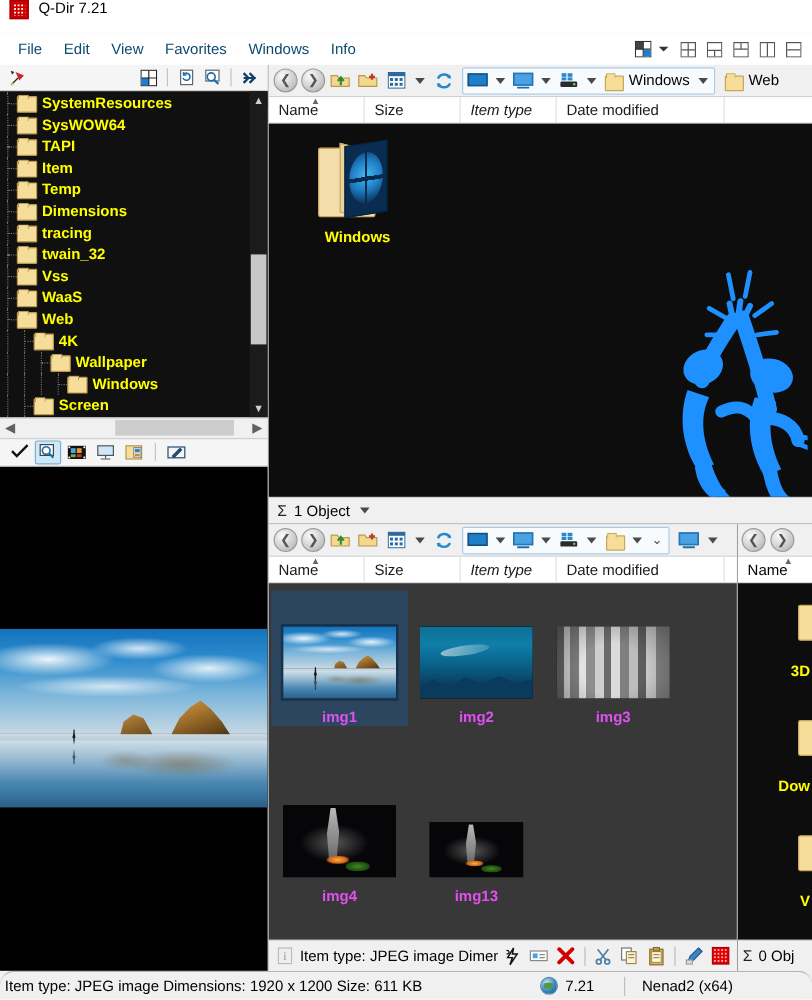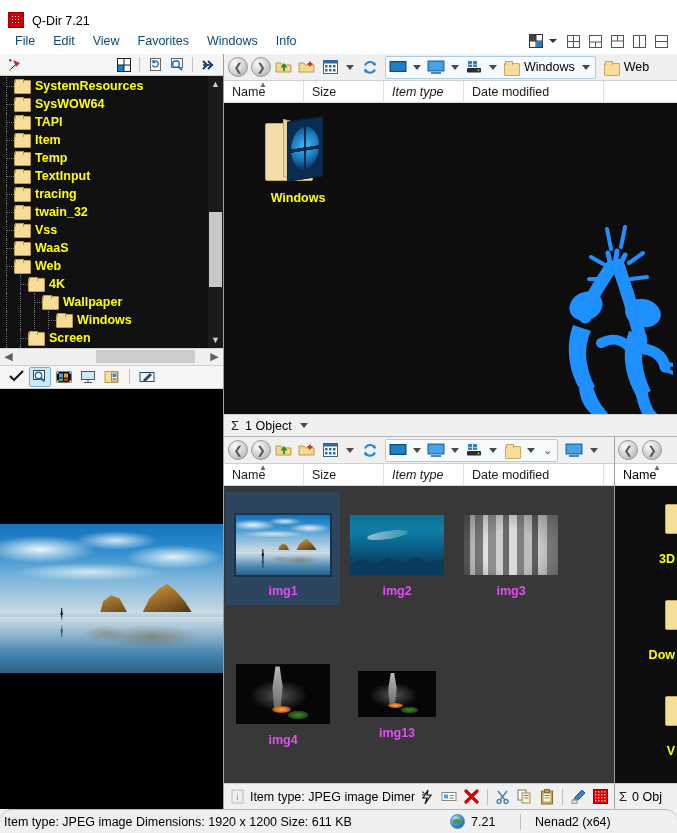--- a/index.html
+++ b/index.html
@@ -18,21 +18,21 @@
     background: #f0f0f0;
     display: flex;
     flex-direction: column;
   }
 
   
   .titlebar {
     height: 28px;
     background: #ffffff;
     display: flex;
-    align-items: flex-end;
+    align-items: flex-start;
     padding-left: 8px;
     flex: 0 0 28px;
   }
   .app-icon {
     width: 16px; height: 16px;
     background: #cc0000;
     border: 1px solid #a00000;
     position: relative;
     margin-right: 8px;
   }
@@ -535,21 +535,21 @@
     position: relative;
     overflow: hidden;
     padding: 6px 0 0 2px;
     display: flex;
     flex-wrap: wrap;
     align-content: flex-start;
   }
   .thumb-cell {
     width: 114px; height: 113px;
     display: flex; flex-direction: column;
-    align-items: center; justify-content: center;
+    align-items: center; justify-content: flex-end;
     padding-top: 16px;
   }
   .thumb-cell.sel { background: #2b465e; }
   .thumb-box {
     width: 94px; height: 60px;
     position: relative; overflow: hidden;
     background: #000;
   }
   .thumb-box.sel-b { outline: 2px solid #16324c; }
   .thumb-box.small { width: 78px; height: 46px; }
@@ -795,21 +795,21 @@
               <span>Item</span>
             </div>
             <div class="tree-row">
               <span class="dotline tee"></span>
               <span class="folder-ico"></span>
               <span>Temp</span>
             </div>
             <div class="tree-row">
               <span class="dotline tee"></span>
               <span class="folder-ico"></span>
-              <span>TextInput</span>
+              <span>Dimensions</span>
             </div>
             <div class="tree-row">
               <span class="dotline tee"></span>
               <span class="folder-ico"></span>
               <span>tracing</span>
             </div>
             <div class="tree-row">
               <span class="dotline tee"></span>
               <span class="folder-ico"></span>
               <span>twain_32</span>

